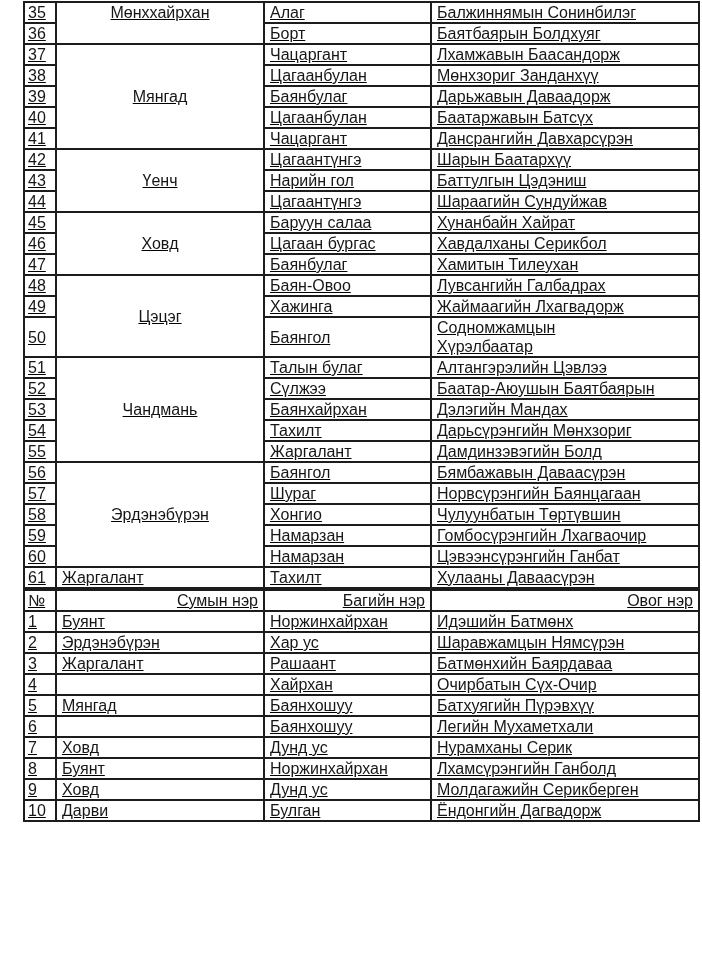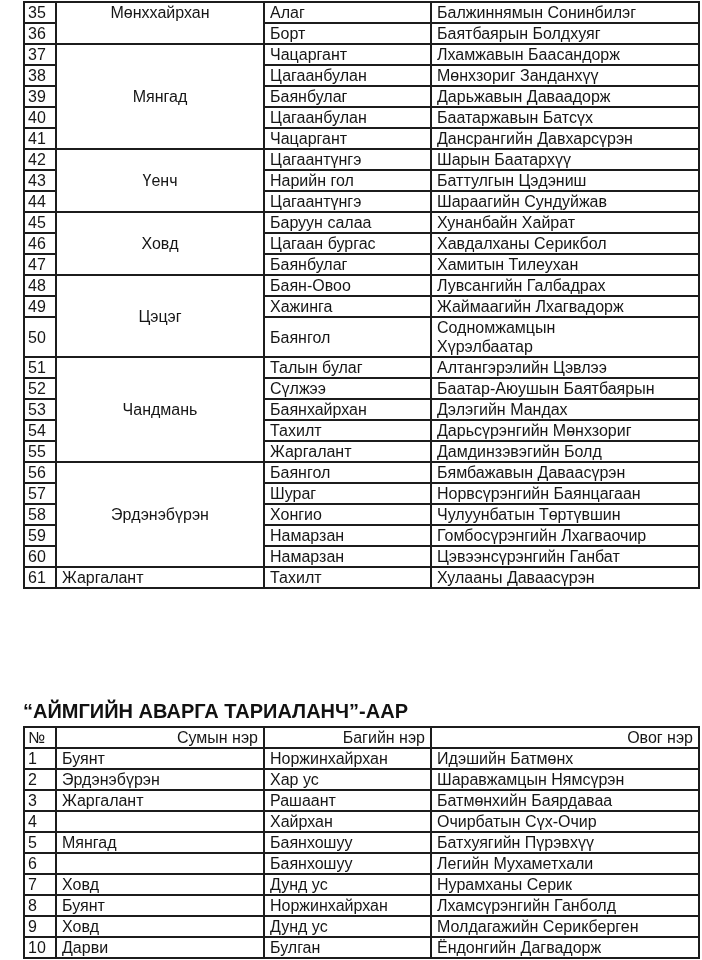--- a/index.html
+++ b/index.html
@@ -6,20 +6,21 @@
     margin: 0; padding: 0;
     width: 702px; height: 960px;
     background: #ffffff;
     overflow: hidden;
   }
   .page {
     box-sizing: border-box;
     width: 702px; height: 864px;
     padding: 1px 1px 0 23px;
     font-family: "Liberation Sans", sans-serif;
+    text-decoration: underline;
   }
   table.doc-table {
     border-collapse: collapse;
     table-layout: fixed;
     width: 675px;
   }
   td, th {
     border: 2px solid #1c1c1c;
     font-family: "Liberation Sans", sans-serif;
     font-size: 16px;
@@ -200,21 +201,20 @@
         </tr>
         <tr>
           <td class="col-no">61</td>
           <td class="cell-region align-left">Жаргалант</td>
           <td class="cell-bag">Тахилт</td>
           <td class="cell-name">Хулааны Даваасүрэн</td>
         </tr>
       </tbody>
   </table>
 
-  <div class="section-title">“АЙМГИЙН АВАРГА ТАРИАЛАНЧ”-ААР</div>
 
   <table class="doc-table">
     <colgroup>
       <col style="width:32px">
       <col style="width:208px">
       <col style="width:167px">
       <col style="width:268px">
     </colgroup>
     <thead>
       <tr>

